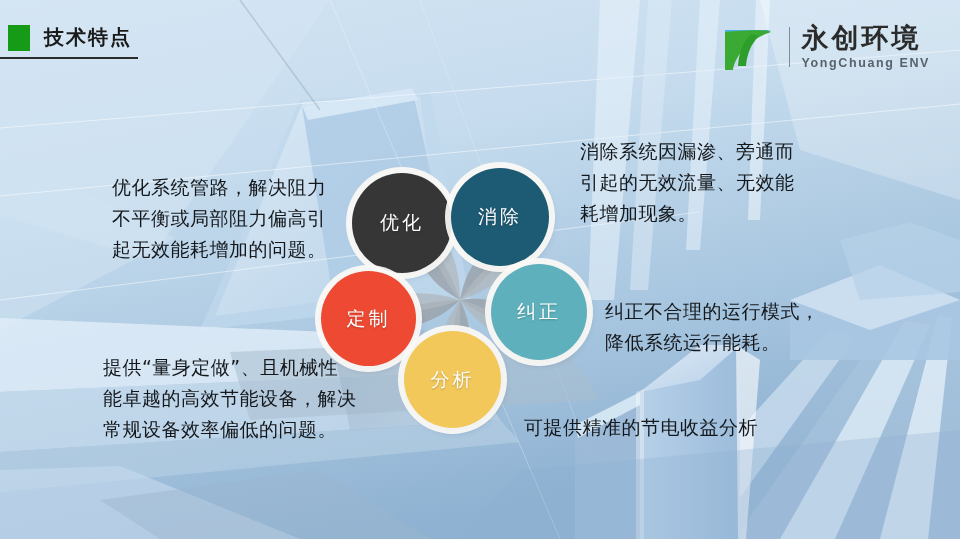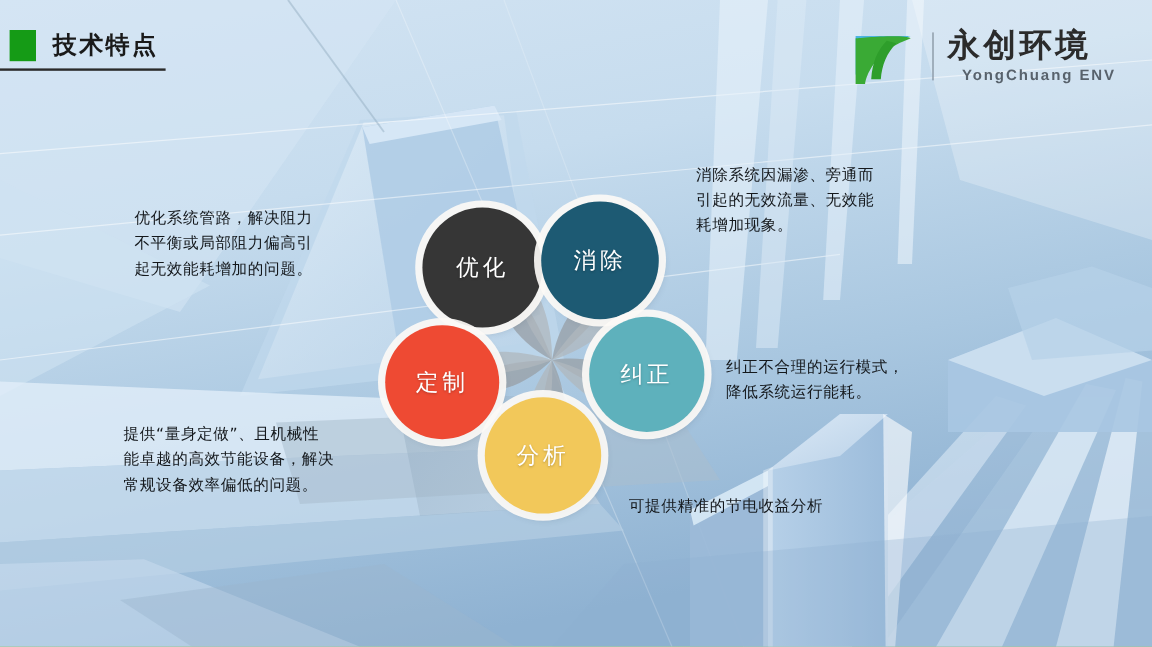--- a/index.html
+++ b/index.html
@@ -6,21 +6,21 @@
     margin: 0;
     padding: 0;
     background: #ffffff;
   }
   #slide {
     position: relative;
     width: 960px;
     height: 539px;
     overflow: hidden;
     font-family: "Liberation Sans", "DejaVu Sans", sans-serif;
-    background: #84cc16;
+    background: #c4b5fd;
   }
 
   
   .bg-base {
     position: absolute;
     inset: 0;
     background:
       linear-gradient(170deg, #cfe2f2 0%, #c3dcef 28%, #b7d3ea 52%, #9dbedc 78%, #8fb3d4 100%);
   }
 
@@ -70,21 +70,20 @@
   .logo-words { display: flex; flex-direction: column; line-height: 1; }
   .logo-cn {
     font-size: 27px; font-weight: bold; color: #2b2b2b;
     letter-spacing: 3px;
     font-family: Liberation Serif, serif;
   }
   .logo-en {
     font-size: 12.5px; font-weight: bold; color: #58626c;
     letter-spacing: 1.6px; margin-top: 5px;
     font-family: "Liberation Sans", sans-serif;
-    margin-left: 12px;
   }
 
   
   .pinwheel {
     position: absolute;
     left: 330px; top: 170px;
     width: 260px; height: 260px;
     z-index: 10;
   }
 
@@ -105,21 +104,21 @@
     letter-spacing: 3px;
     font-family: "DejaVu Sans", "Liberation Sans", sans-serif;
     text-shadow: 0 1px 2px rgba(0,0,0,0.25);
   }
 
   
   .caption {
     position: absolute;
     z-index: 30;
     color: #14181c;
-    font-size: 13px;
+    font-size: 19px;
     line-height: 1.62;
     letter-spacing: 0.5px;
     font-family: "DejaVu Sans", "Liberation Sans", sans-serif;
     white-space: pre-line;
   }
 </style>
 </head>
 <body>
 
 <div id="slide">

